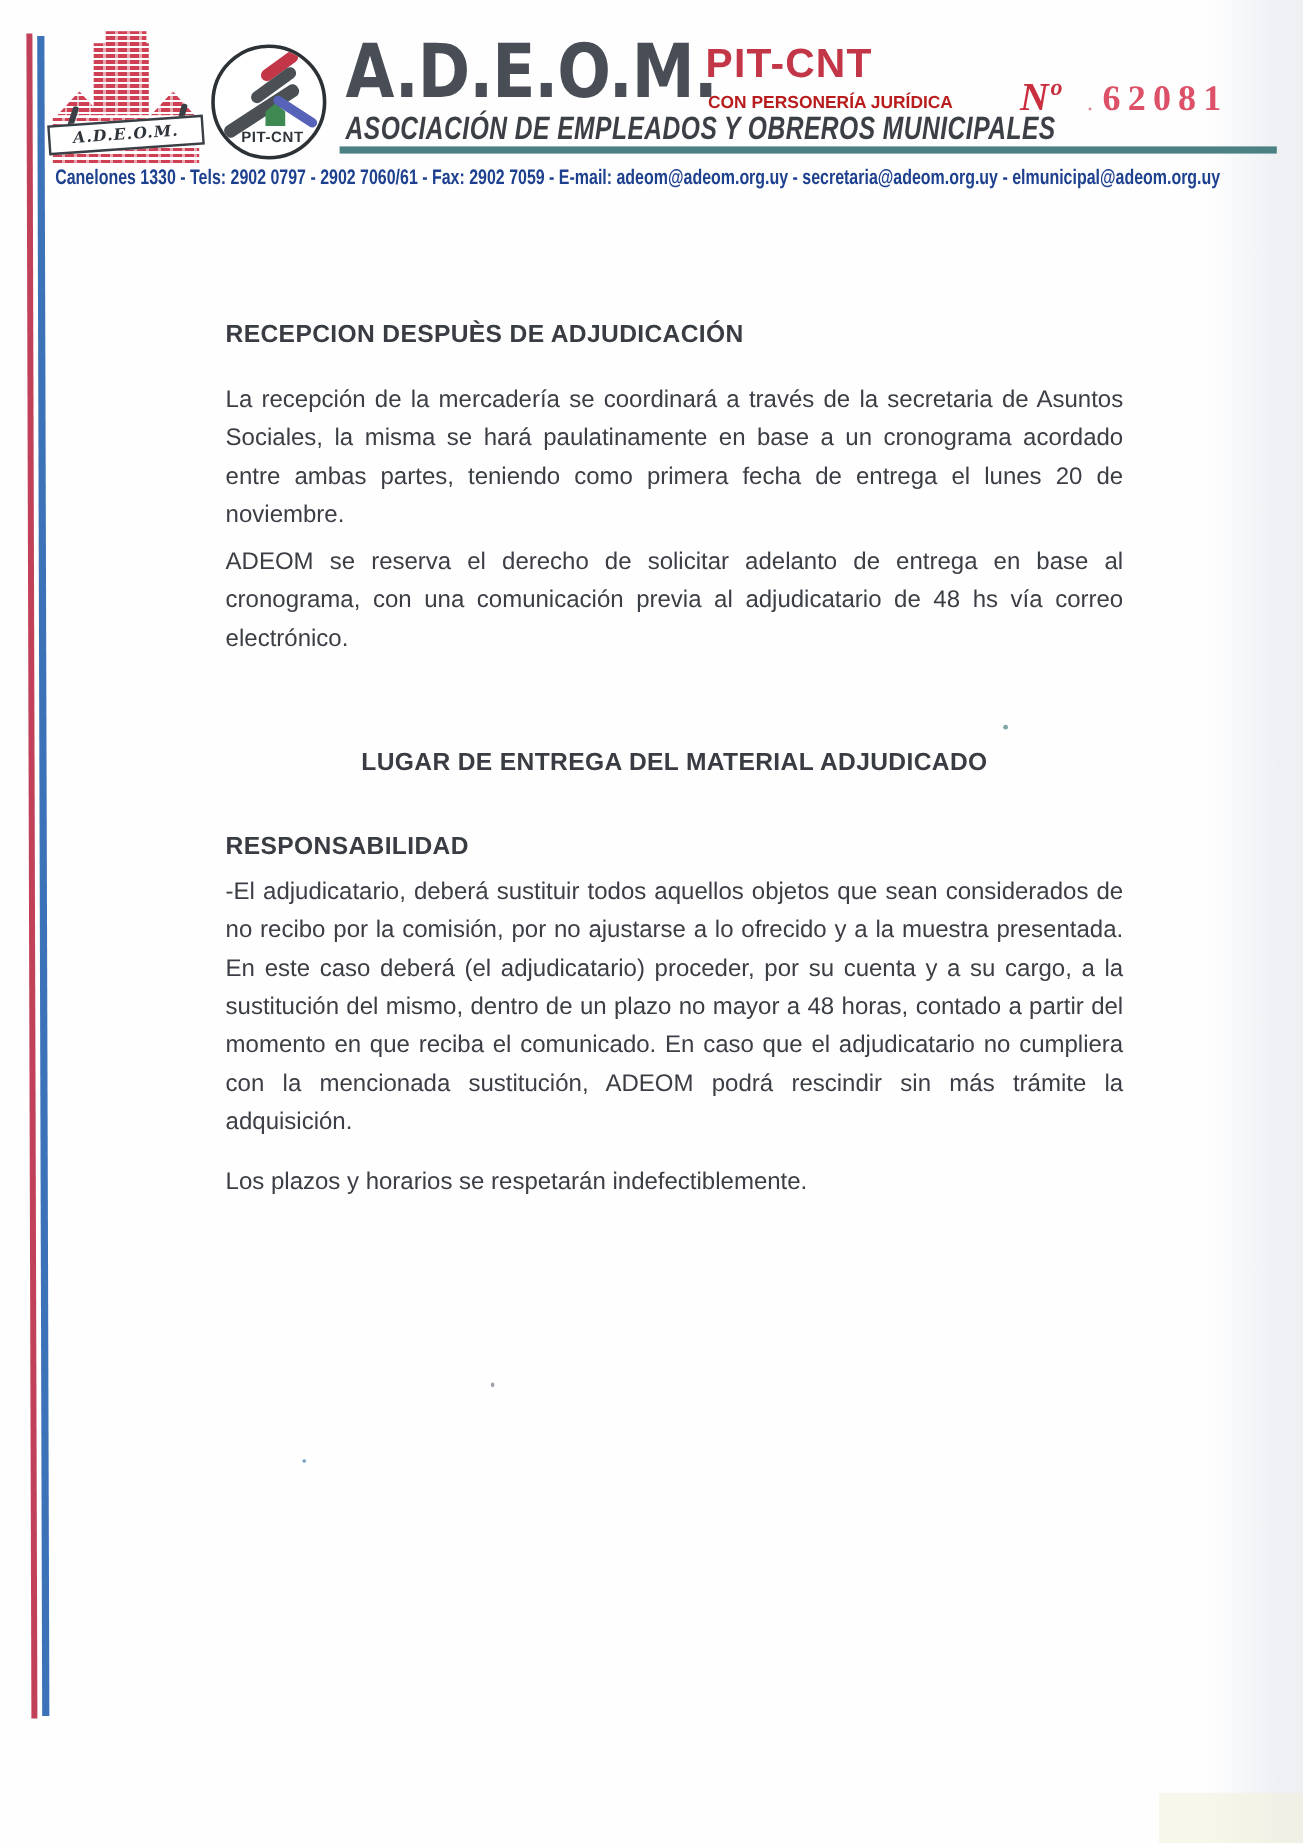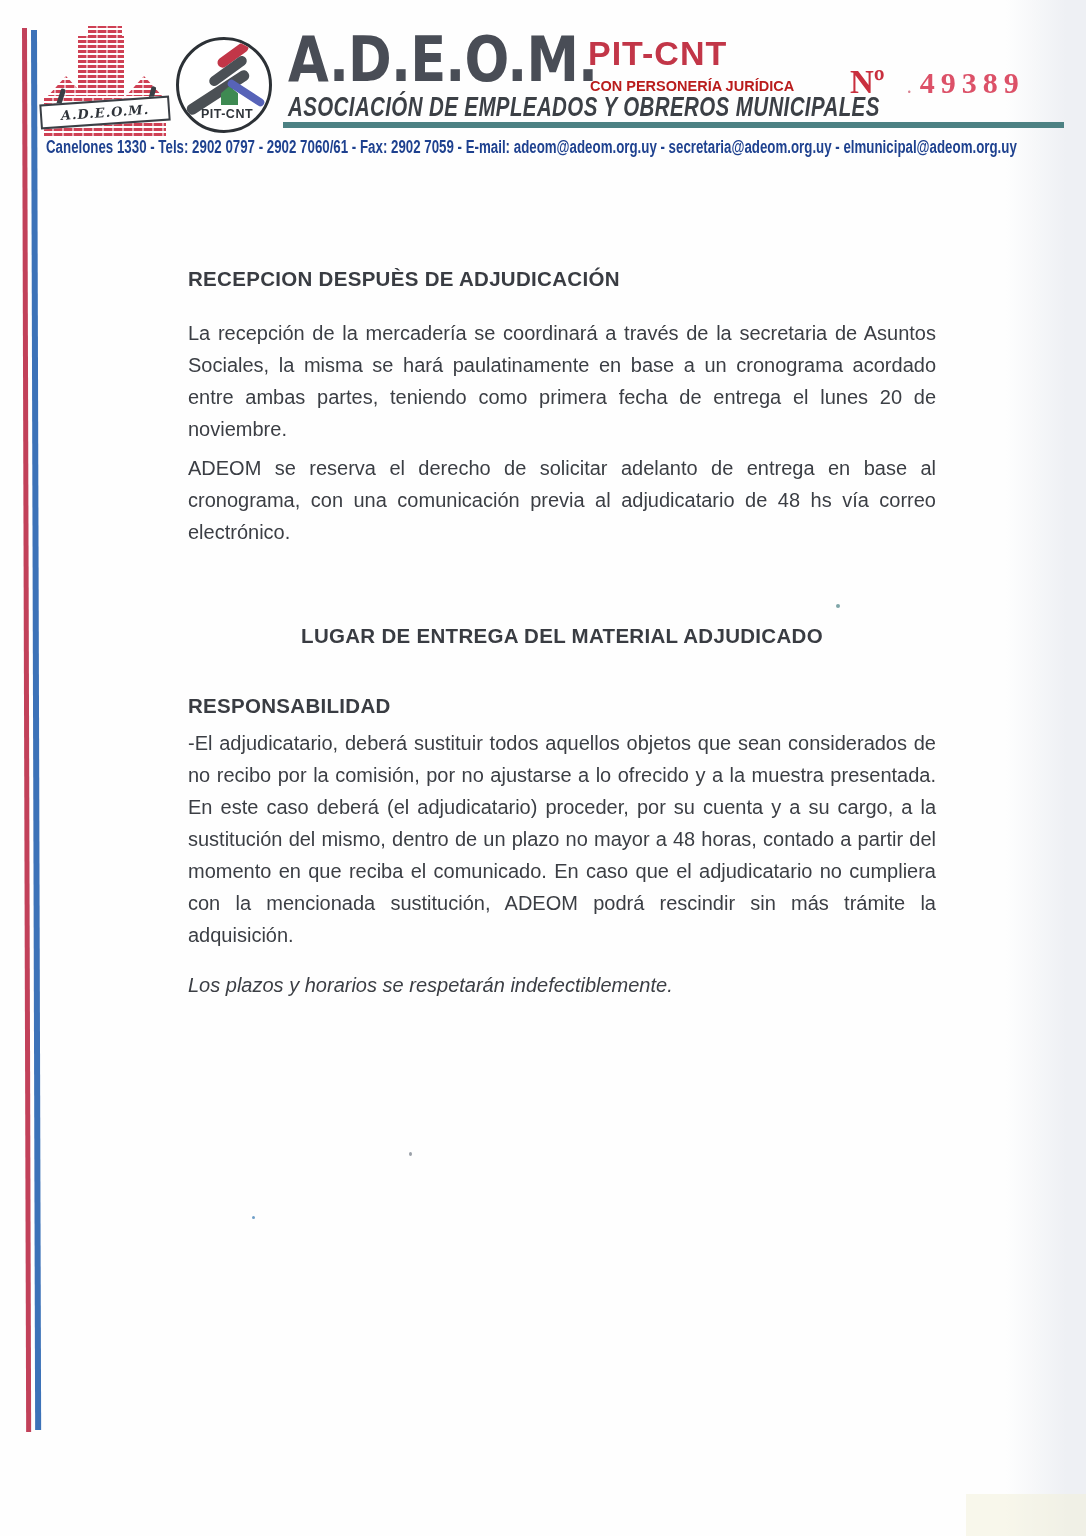--- a/index.html
+++ b/index.html
@@ -82,42 +82,42 @@
   .org-name {
     position:absolute; left:288px; top:92px;
     font-size:27px; font-weight:bold; font-style:italic; color:#3c4046;
     transform:scaleX(.76); transform-origin:left top; white-space:nowrap; letter-spacing:.5px;
   }
   .teal-rule { position:absolute; left:283px; top:122px; width:781px; height:6px; background:#4c8183; }
 
   
   .doc-number { position:absolute; left:850px; top:64px; display:flex; align-items:baseline;
                 font-family:"Liberation Serif", serif; }
-  .doc-number .label { font-size:33px; font-weight:bold; color:#c92f3e; }
+  .doc-number .label { font-size:33px; font-weight:bold; color:#c92f3e;font-style:italic; }
   .doc-number .sep   { font-size:20px; color:#d98090; margin-left:22px; }
   .doc-number .num   { font-size:30px; font-weight:bold; color:#dc5168; letter-spacing:6px; margin-left:8px; }
 
   
   .contact-line {
     position:absolute; left:46px; top:137px;
     font-size:17.5px; font-weight:bold; color:#1e418f; white-space:nowrap;
     transform:scaleX(.76); transform-origin:left top;
   }
 
   
   .doc-body { position:absolute; left:188px; top:266px; width:748px; color:#3b3e44; }
   .sec-heading { font-size:20.5px; font-weight:bold; line-height:26px; color:#393c42; letter-spacing:.3px; }
   .doc-body p { font-size:20px; line-height:32px; text-align:justify; }
   .p-a { margin-top:25px; }
   .p-b { margin-top:7px; }
   .h-b { margin-top:75px;text-align:center; }
   .p-c { margin-top:19px; }
   .h-c { margin-top:44px; }
   .p-d { margin-top:8px; }
-  .p-e { margin-top:18px;font-style:italic; }
+  .p-e { margin-top:18px; }
   .p-f { margin-top:20px; }
 
   
   .speck { position:absolute; border-radius:50%; pointer-events:none; }
   .speck.s1 { left:836px; top:604px;  width:4px; height:4px; background:#7fa6a8; }
   .speck.s2 { left:409px; top:1152px; width:3px; height:4px; background:#9aa0a8; }
   .speck.s3 { left:252px; top:1216px; width:3px; height:3px; background:#6f9fc8; }
 </style>
 </head>
 <body>
@@ -155,21 +155,21 @@
   </div>
 
   <div class="brand-title">A.D.E.O.M.</div>
   <div class="pitcnt-wordmark">PIT-CNT</div>
   <div class="legal-status">CON PERSONERÍA JURÍDICA</div>
   <div class="org-name">ASOCIACIÓN DE EMPLEADOS Y OBREROS MUNICIPALES</div>
 
   <div class="doc-number">
     <span class="label">Nº</span>
     <span class="sep">.</span>
-    <span class="num">49389</span>
+    <span class="num">62081</span>
   </div>
 
   <div class="teal-rule"></div>
 
   <div class="contact-line">Canelones 1330 - Tels: 2902 0797 - 2902 7060/61 - Fax: 2902 7059 - E-mail: adeom@adeom.org.uy - secretaria@adeom.org.uy - elmunicipal@adeom.org.uy</div>
 
   <div class="doc-body">
 
     <div class="sec-heading">RECEPCION DESPUÈS DE ADJUDICACIÓN</div>
     <p class="p-a">La recepción de la mercadería se coordinará a través de la secretaria de Asuntos Sociales, la misma se hará paulatinamente en base a un cronograma acordado entre ambas partes, teniendo como primera fecha de entrega el lunes 20 de noviembre.</p>

